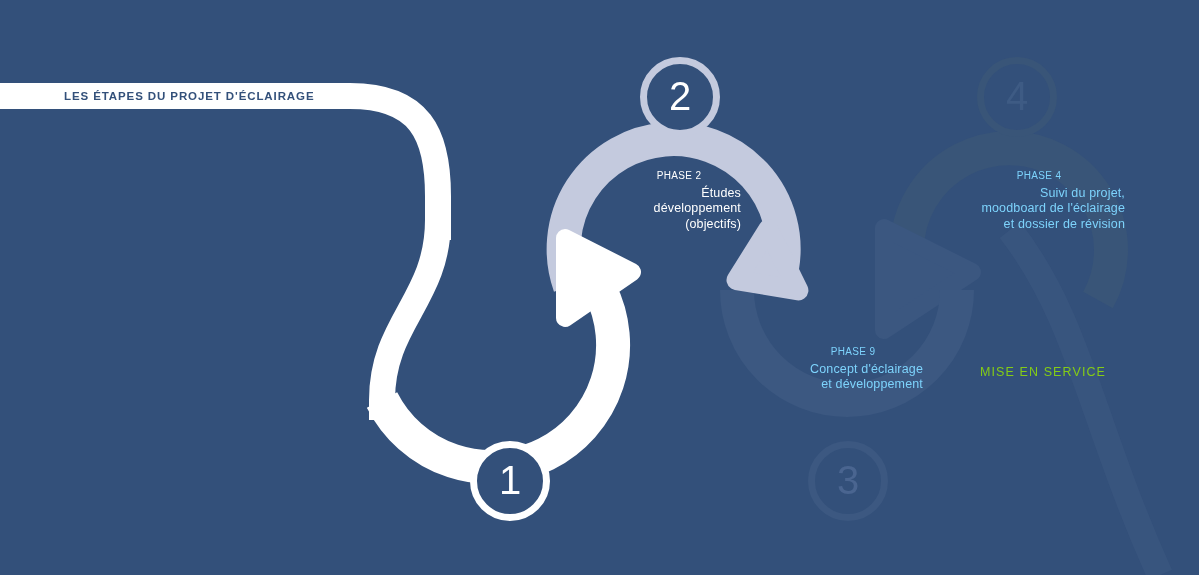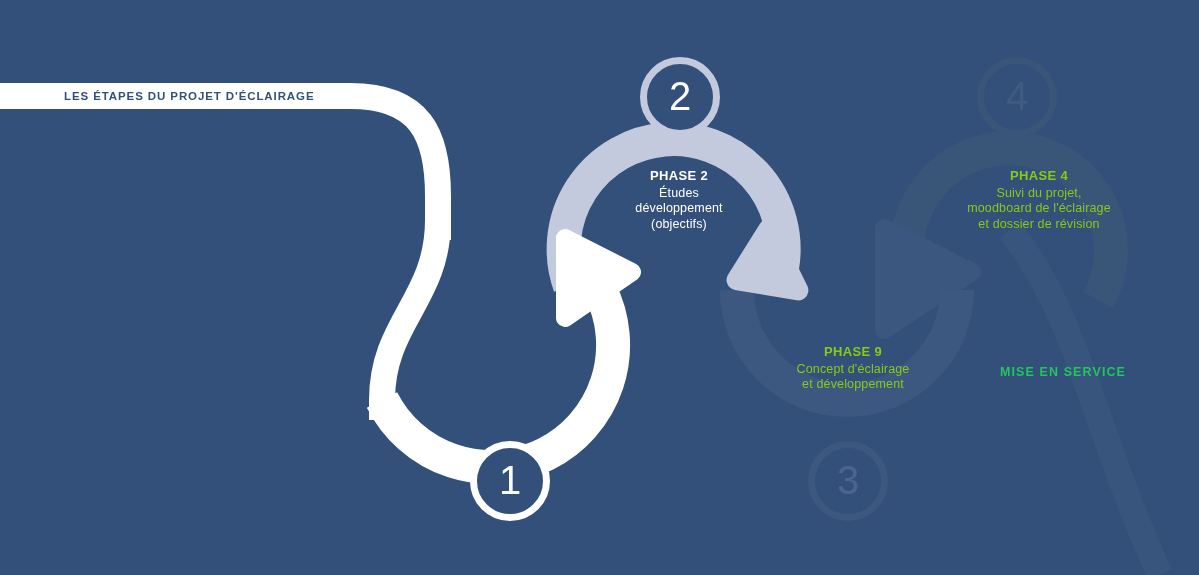--- a/index.html
+++ b/index.html
@@ -27,48 +27,49 @@
   }
 
   
   .phase-text{
     position:absolute;
     text-align:center;
     line-height:15.5px;
     white-space:nowrap;
   }
   .phase-text .ttl{
-    font-size:13px;
-    font-weight:700;
+    font-size:10px;
+    font-weight:400;
     letter-spacing:0.35px;
     display:block;
     margin-bottom:2px;
   }
   .phase-text .sub{
     font-size:12.5px;
     font-weight:400;
     letter-spacing:0.15px;
     display:block;
+    text-align:right;
   }
 
   .active-text{color:#ffffff;}
-  .faded-text{color:#84cc16;}
+  .faded-text{color:#7dd3fc;}
 
   #p1-text{left:448px;top:347px;width:124px;}
   #p2-text{left:617px;top:168px;width:124px;}
   #p3-text{left:783px;top:344px;width:140px;}
   #p4-text{left:953px;top:168px;width:172px;}
 
   .service-label{
     position:absolute;
-    left:1000px;top:365px;
+    left:980px;top:365px;
     font-size:12.5px;
-    font-weight:700;
+    font-weight:400;
     letter-spacing:1.1px;
-    color:#22c55e;
+    color:#84cc16;
     white-space:nowrap;
   }
 
   
   .num{
     position:absolute;
     display:flex;align-items:center;justify-content:center;
     border-radius:50%;
     box-sizing:border-box;
     font-weight:400;

